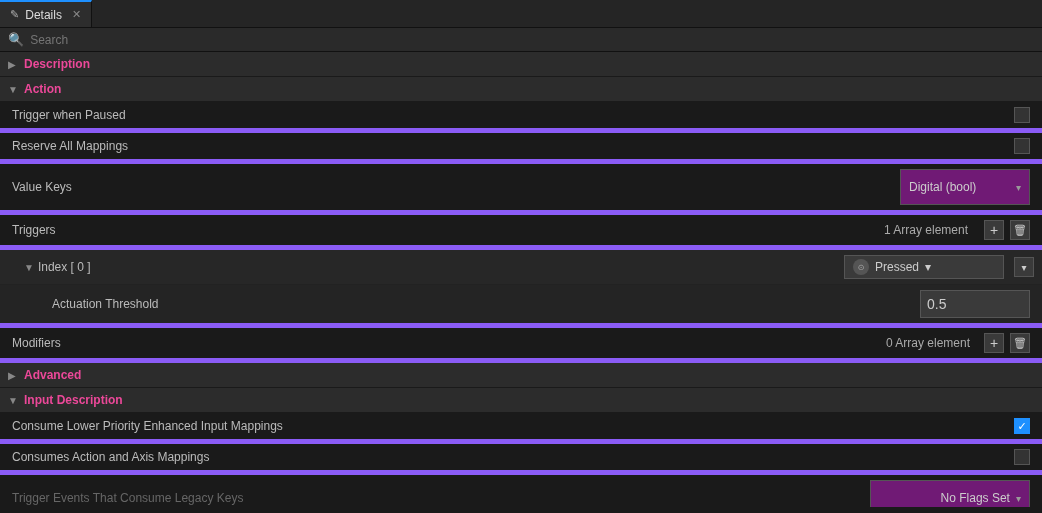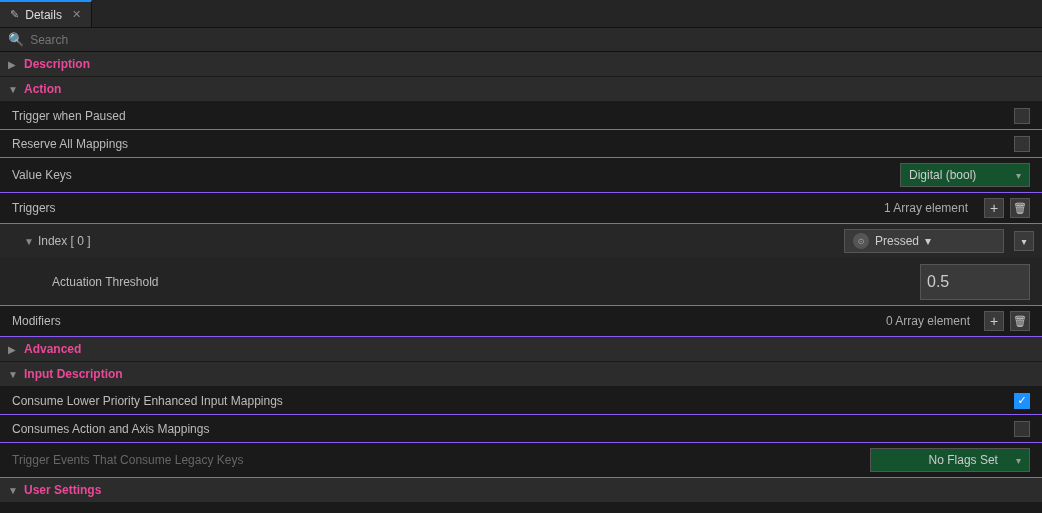--- a/index.html
+++ b/index.html
@@ -98,21 +98,21 @@
     .section-header .title {
       color: #ec4899;
       font-weight: 600;
       font-size: 12px;
     }
 
     .row {
       display: flex;
       align-items: center;
       padding: 5px 12px;
-      border-bottom: 1px solid #8b5cf6;
+      border-bottom: 5px solid #8b5cf6;
       min-height: 28px;
     }
 
     .row-label {
       flex: 1;
       color: #bbb;
       font-size: 12px;
     }
 
     .row-label.indent2 {
@@ -145,31 +145,31 @@
       border-color: #1e90ff;
     }
 
     .checkbox.checked::after {
       content: '✓';
       color: white;
       font-size: 11px;
     }
 
     .dropdown {
-      background: #14532d;
+      background: #701a75;
       border: 1px solid #555;
       color: #ccc;
       padding: 3px 8px;
       font-size: 12px;
       display: flex;
       align-items: center;
-      gap: 18px;
+      gap: 6px;
       cursor: pointer;
       min-width: 130px;
-      height: 24px;
+      height: 36px;
     }
 
     .dropdown .dd-text {
       flex: 1;
     }
 
     .dropdown .dd-arrow {
       color: #999;
       font-size: 10px;
     }
@@ -232,24 +232,24 @@
     .index-chevron {
       color: #888;
       font-size: 10px;
     }
 
     .text-input {
       background: #3a3a3a;
       border: 1px solid #555;
       color: #ccc;
       padding: 2px 6px;
-      font-size: 16px;
+      font-size: 14px;
       outline: none;
       width: 110px;
-      height: 36px;
+      height: 28px;
     }
 
     .expand-btn {
       width: 20px;
       height: 20px;
       background: #3a3a3a;
       border: 1px solid #555;
       color: #ccc;
       display: flex;
       align-items: center;

